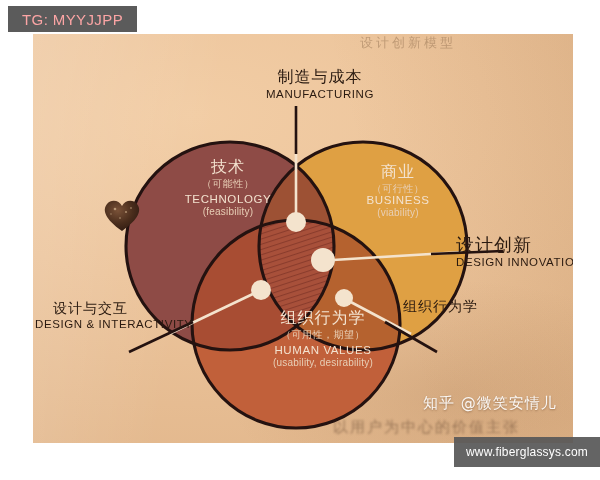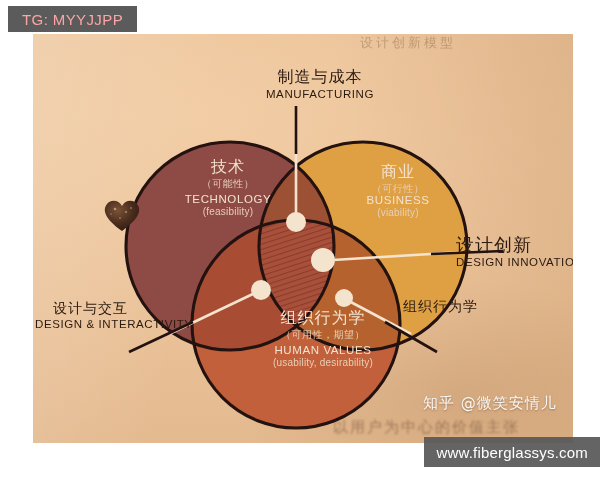--- a/index.html
+++ b/index.html
@@ -197,21 +197,21 @@
   #url-banner {
     position: absolute;
     right: 0px;
     bottom: 13px;
     height: 30px;
     padding: 0 12px;
     display: flex;
     align-items: center;
     background: rgba(88,88,88,0.93);
     color: #ffffff;
-    font-size: 15px;
+    font-size: 12px;
     letter-spacing: 0.2px;
     font-family: "Liberation Sans", sans-serif;
   }
 </style>
 </head>
 <body>
 
 <div id="stage">
 
   <div class="photo">

